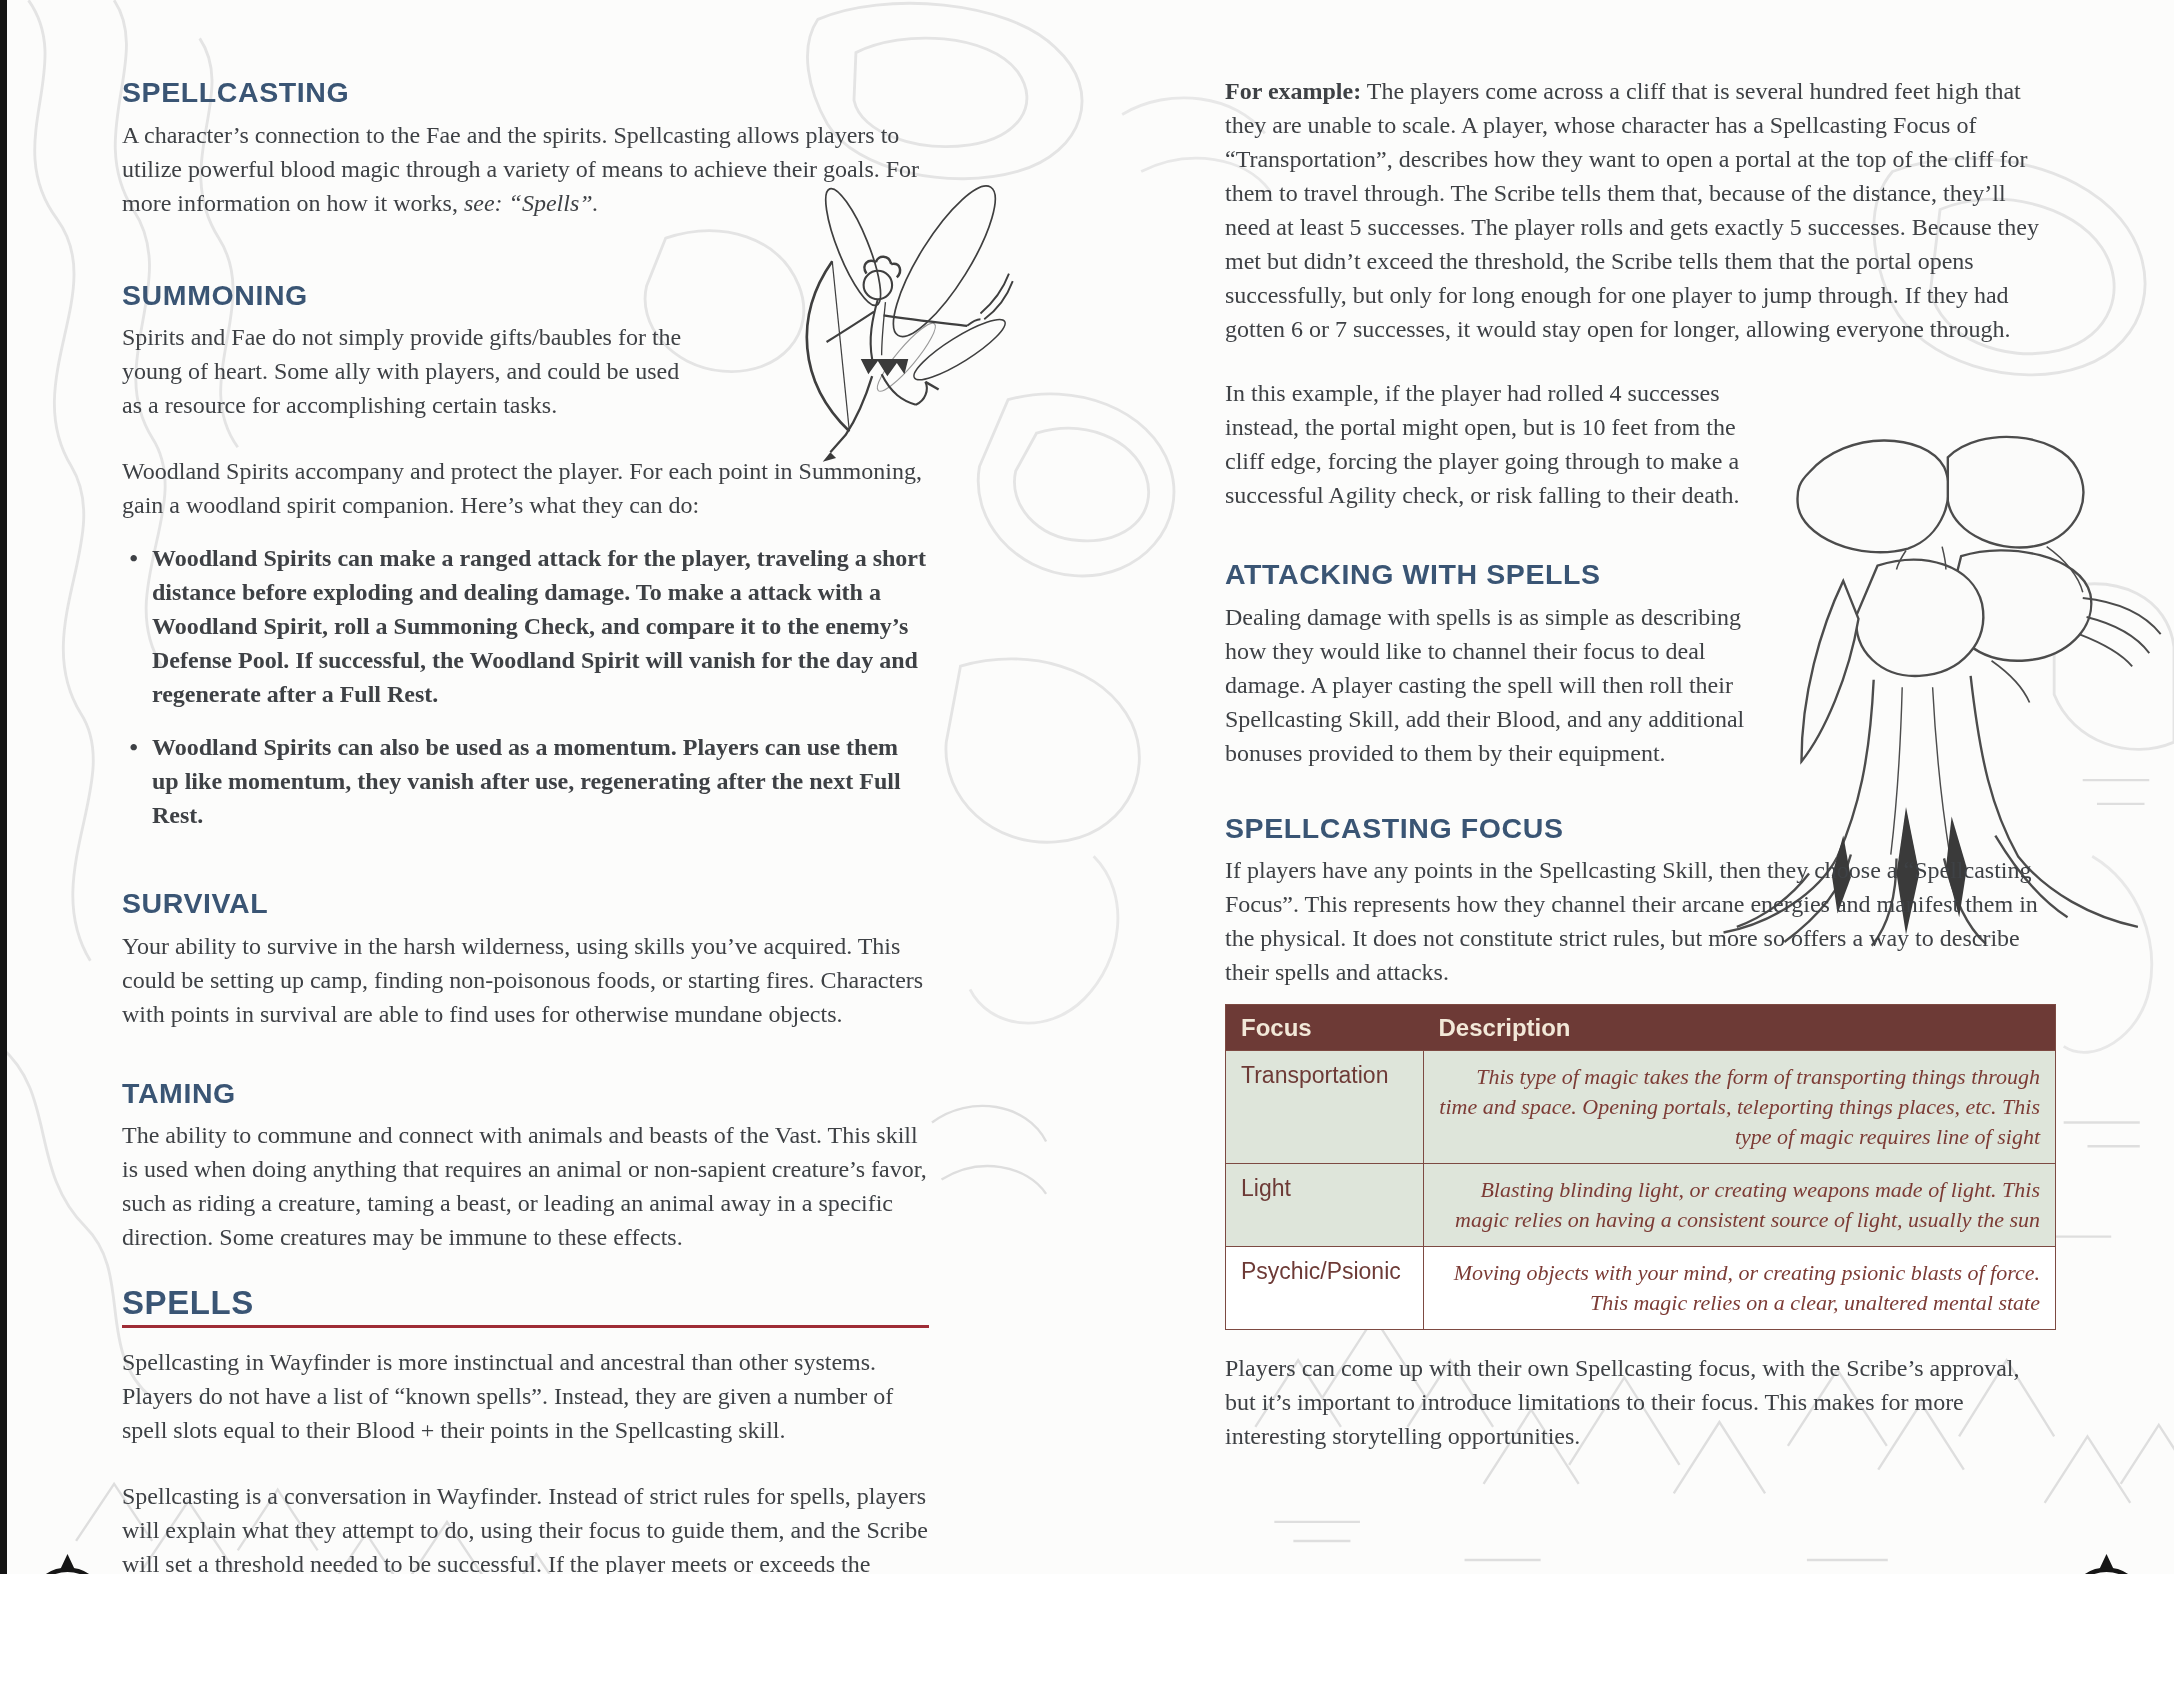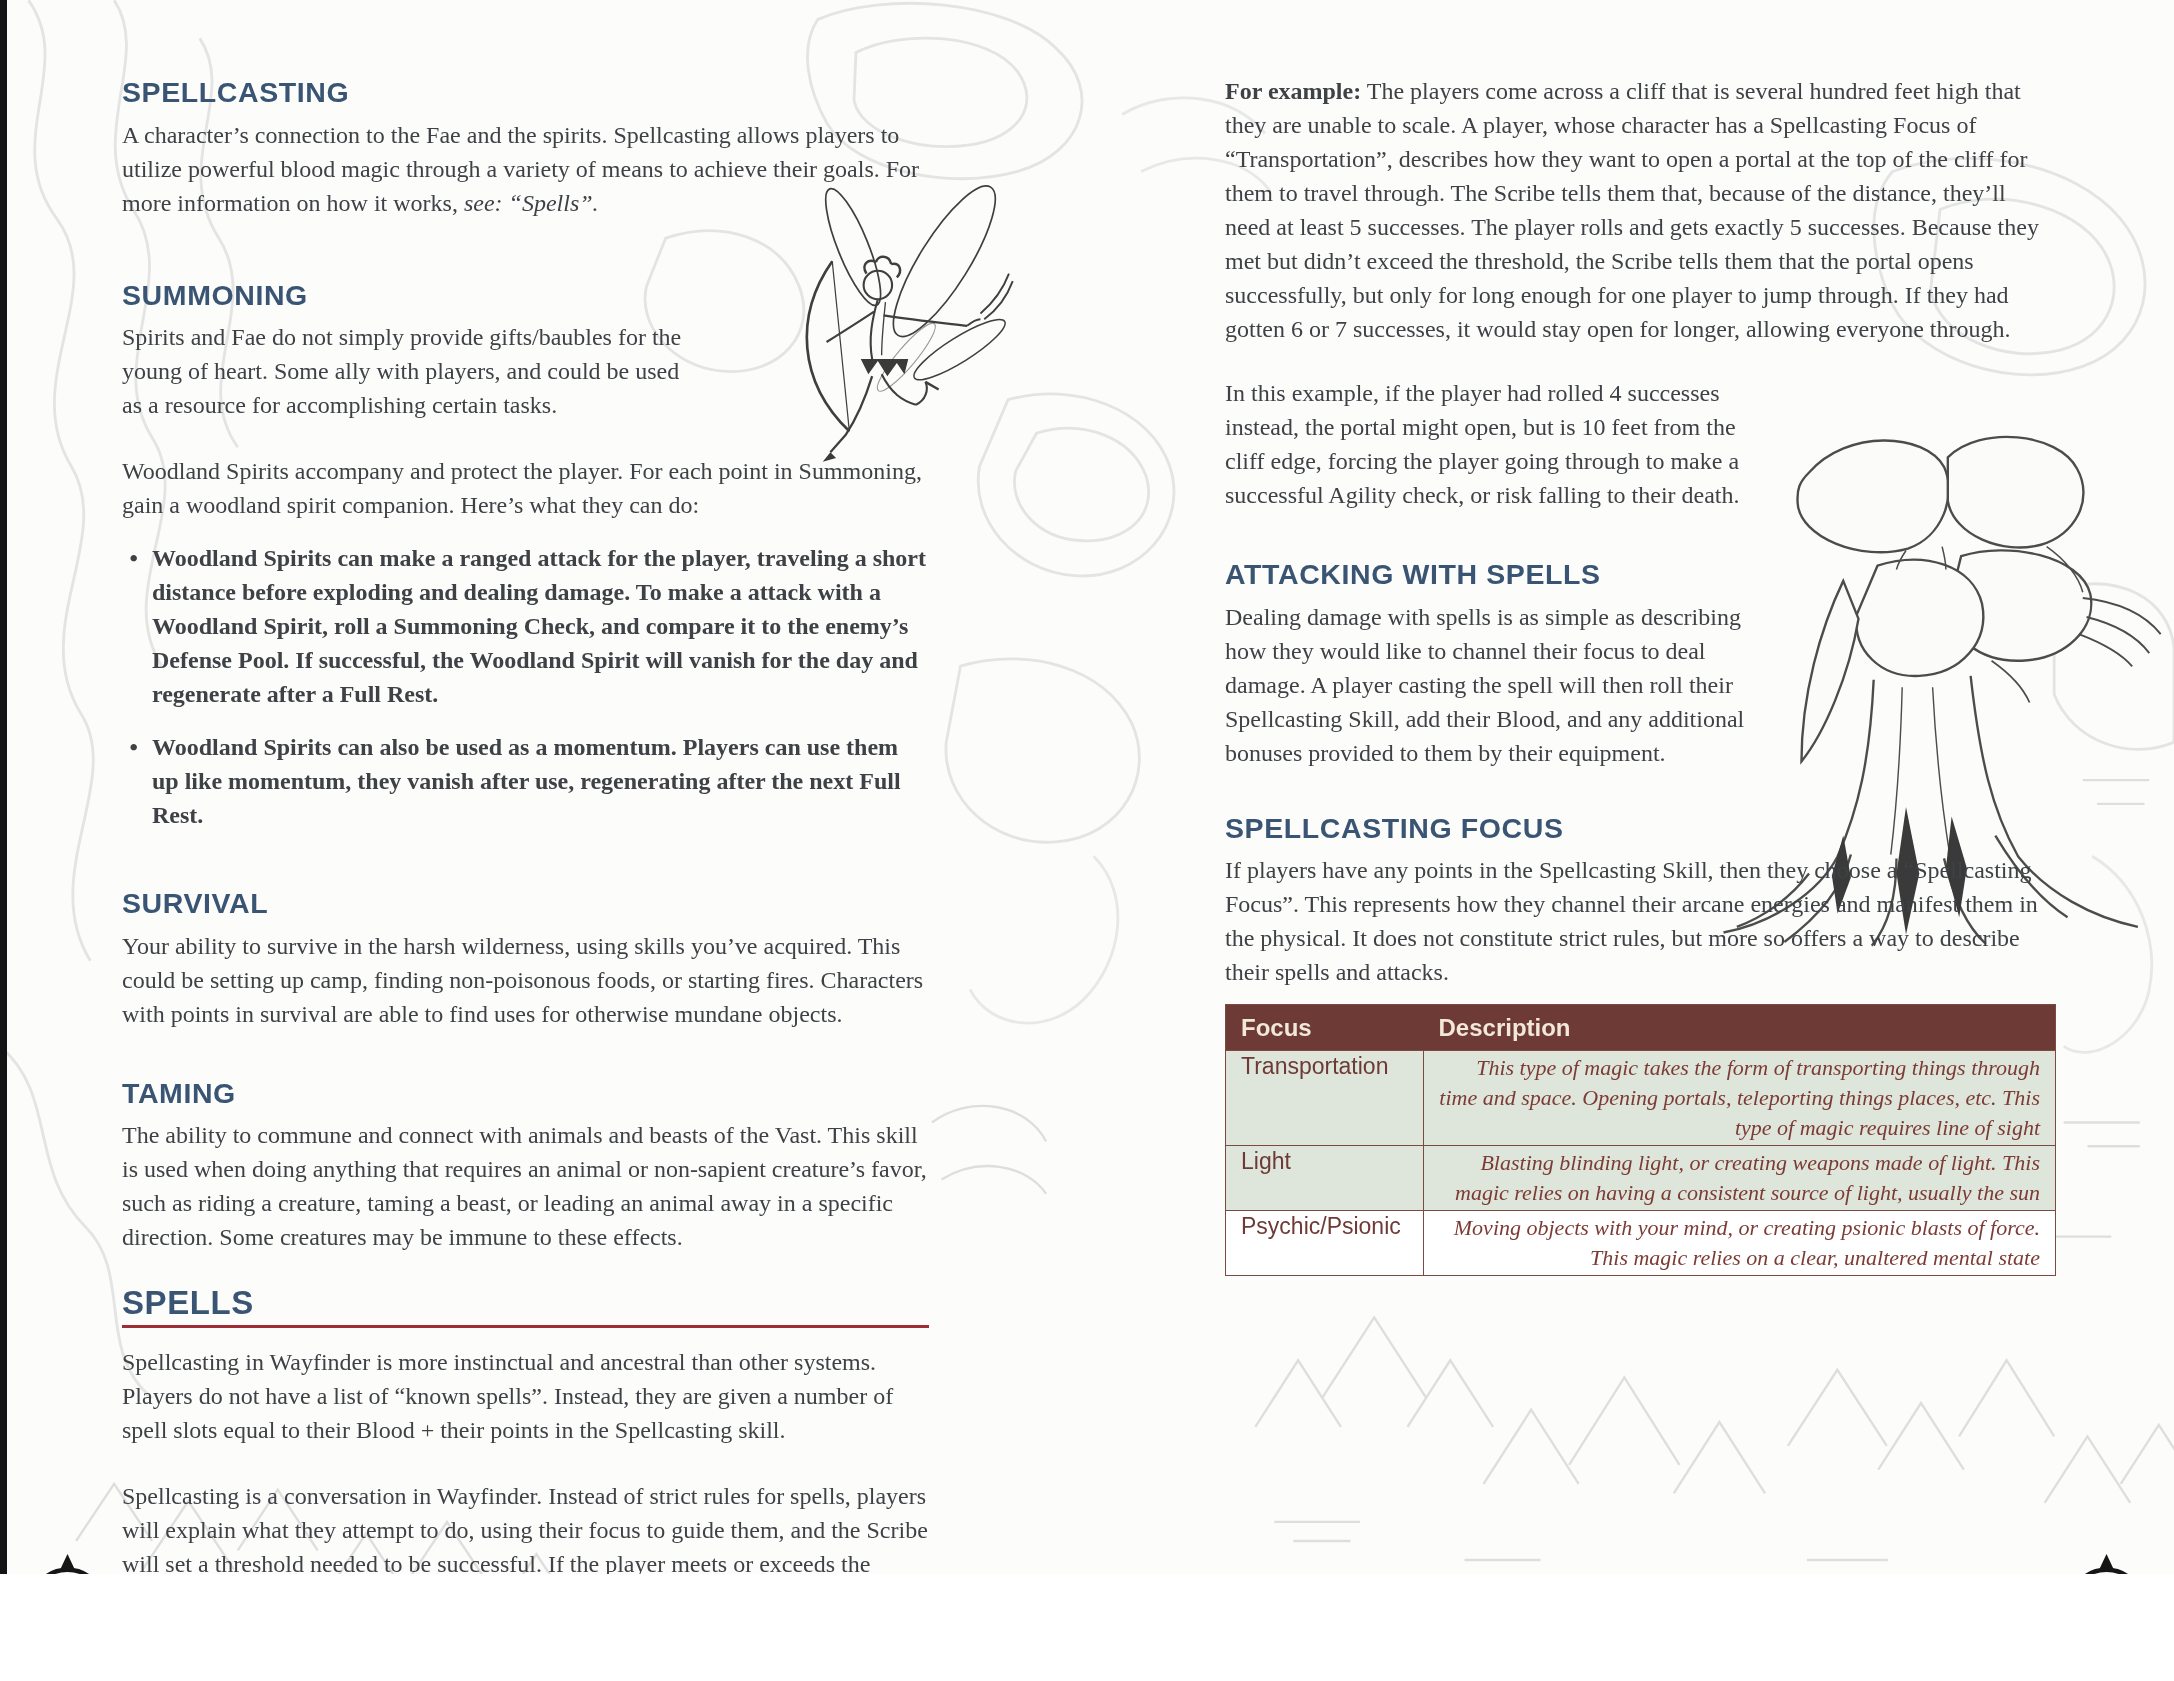--- a/index.html
+++ b/index.html
@@ -44,21 +44,21 @@
     border:1.9px solid #7d4a42;
   }
   .focus-table th{
     background:#6d3a36;color:#f2e8d8;
     font-family:"Liberation Sans", sans-serif;
     font-weight:700;font-size:24px;
     text-align:left;padding:8.6px 15px;
   }
   .focus-table td{
     border:1.4px solid #7d4a42;
-    padding:2px 15px;vertical-align:top;
+    padding:11px 15px;vertical-align:top;
   }
   .focus-table tr.alt td{background:#dee5da;}
   .focus-table tr.plain td{background:#ffffff;}
   .focus-table td.focus-cell{
     font-family:"Liberation Sans", sans-serif;
     font-size:23px;color:#6d3a36;width:167px;white-space:nowrap;
   }
   .focus-table td.desc-cell{
     font-style:italic;font-size:22px;line-height:30px;color:#7c3b35;text-align:right;
   }
@@ -202,20 +202,21 @@
           <td class="focus-cell">Light</td>
           <td class="desc-cell">Blasting blinding light, or creating weapons made of light. This magic relies on having a consistent source of light, usually the sun</td>
         </tr>
         <tr class="plain">
           <td class="focus-cell">Psychic/Psionic</td>
           <td class="desc-cell">Moving objects with your mind, or creating psionic blasts of force. This magic relies on a clear, unaltered mental state</td>
         </tr>
       </tbody>
     </table>
 
+    <p style="margin-top:21px;">Players can come up with their own Spellcasting focus, with the Scribe’s approval, but it’s important to introduce limitations to their focus. This makes for more interesting storytelling opportunities.</p>
   </div>
 
   <svg class="badge" style="left:15px;top:1554px;" viewBox="0 0 120 120">
     <polygon points="60,0 69,19 60,27 51,19" fill="#161616"></polygon>
     <polygon points="60,120 69,101 60,93 51,101" fill="#161616"></polygon>
     <polygon points="0,60 19,51 27,60 19,69" fill="#161616"></polygon>
     <polygon points="120,60 101,51 93,60 101,69" fill="#161616"></polygon>
     <circle cx="60" cy="60" r="42" fill="#fcfcfb" stroke="#161616" stroke-width="5"></circle>
     <circle cx="60" cy="60" r="34" fill="none" stroke="#161616" stroke-width="2"></circle>
     <path d="M33 46 a30 30 0 0 0 0 28" fill="none" stroke="#161616" stroke-width="2"></path>

